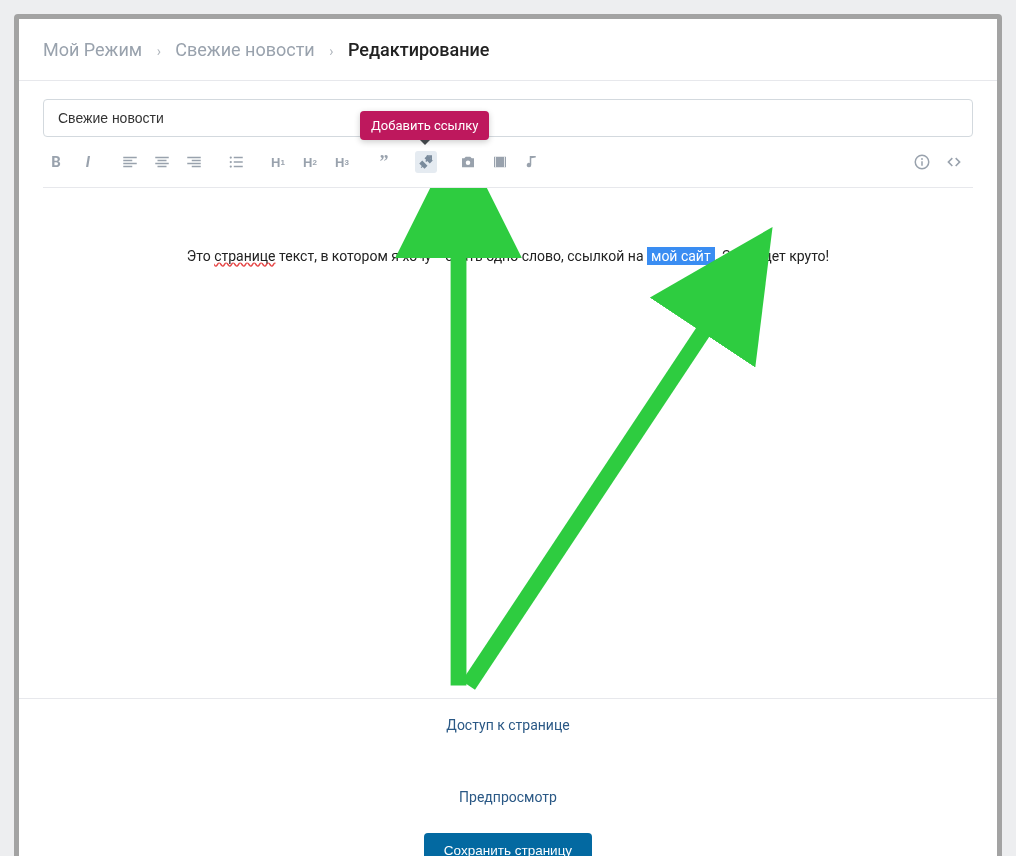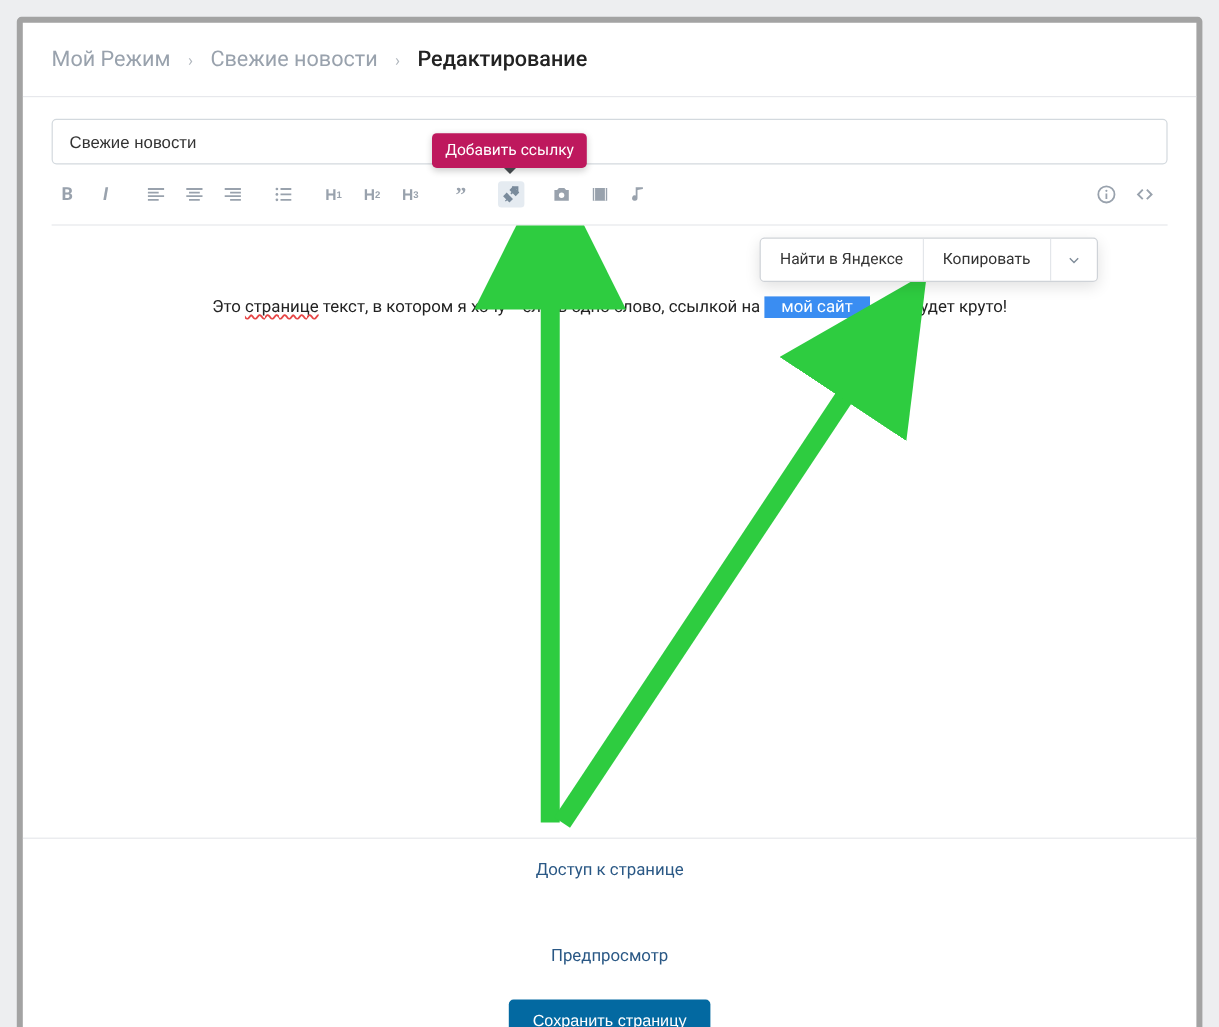--- a/index.html
+++ b/index.html
@@ -85,21 +85,21 @@
   }
   .content {
     position:relative;
     min-height:510px;
     padding:60px 28px 20px;
     font-size:14px;
     color:#222;
   }
   .content-text{ text-align:center; position:relative; z-index:2;}
   .typo { text-decoration: underline wavy #e64646; text-decoration-skip-ink:none;}
-  .sel { background:#3a8df2; color:#fff; padding:1px 14px;}
+  .sel { background:#3a8df2; color:#fff; padding:1px 4px;}
   .contextmenu{
     position:absolute;
     background:#fff;
     border:1px solid #cfd3d8;
     border-radius:4px;
     box-shadow:0 4px 12px rgba(0,0,0,0.12);
     display:flex;
     align-items:stretch;
     z-index:5;
   }
@@ -224,29 +224,20 @@
           </div>
         <div class="t-btn">
             <svg class="ico" viewBox="0 0 24 24">
               <path d="M9 6l-6 6 6 6 1.5-1.5L6 12l4.5-4.5zM15 6l6 6-6 6-1.5-1.5L18 12l-4.5-4.5z"></path>
             </svg>
           </div>
       </div>
     </div>
 
     <div class="content">
-      <div class="contextmenu" style="top:10px;left:590px;">
-        <div class="cm-item">Найти в Яндексе</div>
-        <div class="cm-item">Копировать</div>
-        <div class="cm-item">
-          <svg width="14" height="14" viewBox="0 0 24 24">
-              <path d="M6 9l6 6 6-6" fill="none" stroke="#7f8c99" stroke-width="2"></path>
-            </svg>
-        </div>
-      </div>
 
       <div class="content-text">
         <span>Это </span><span class="typo">странице</span><span style="white-space:pre;"> текст, в котором я хочу    елать одно слово, ссылкой на </span><span class="sel">мой сайт</span><span>. Это будет круто!</span>
       </div>
 
       <svg class="arrows-overlay" viewBox="0 0 940 510">
         <defs>
           <marker id="ah" viewBox="0 0 10 10" refX="5" refY="5" markerWidth="8" markerHeight="8" orient="auto-start-reverse">
             <path d="M0 0L10 5L0 10z" fill="#2ecc40"></path>
           </marker>

